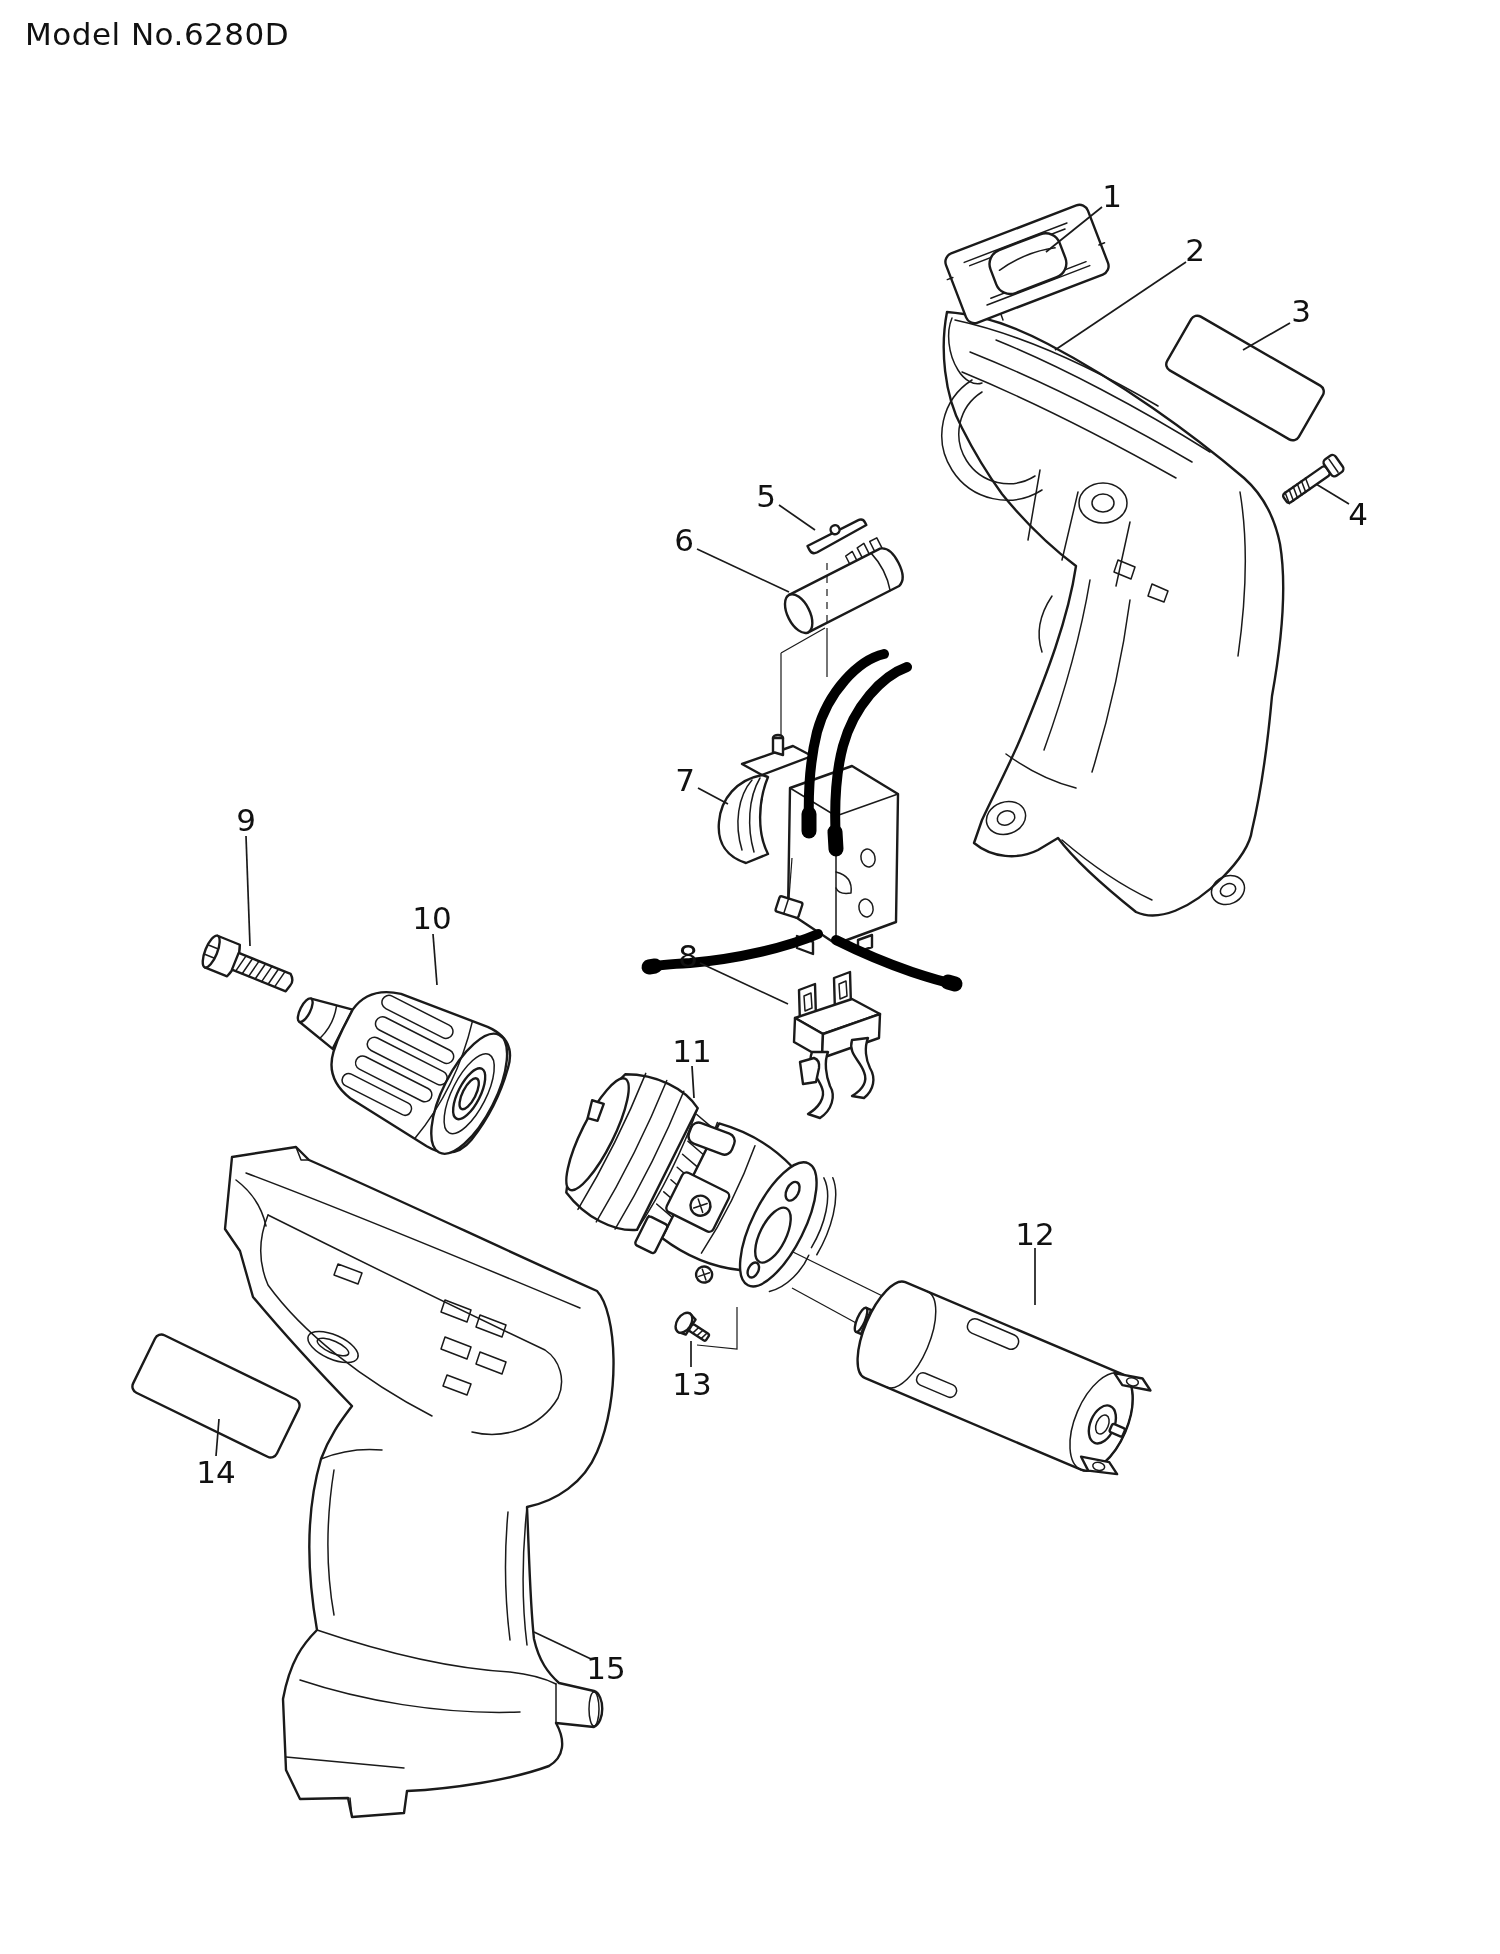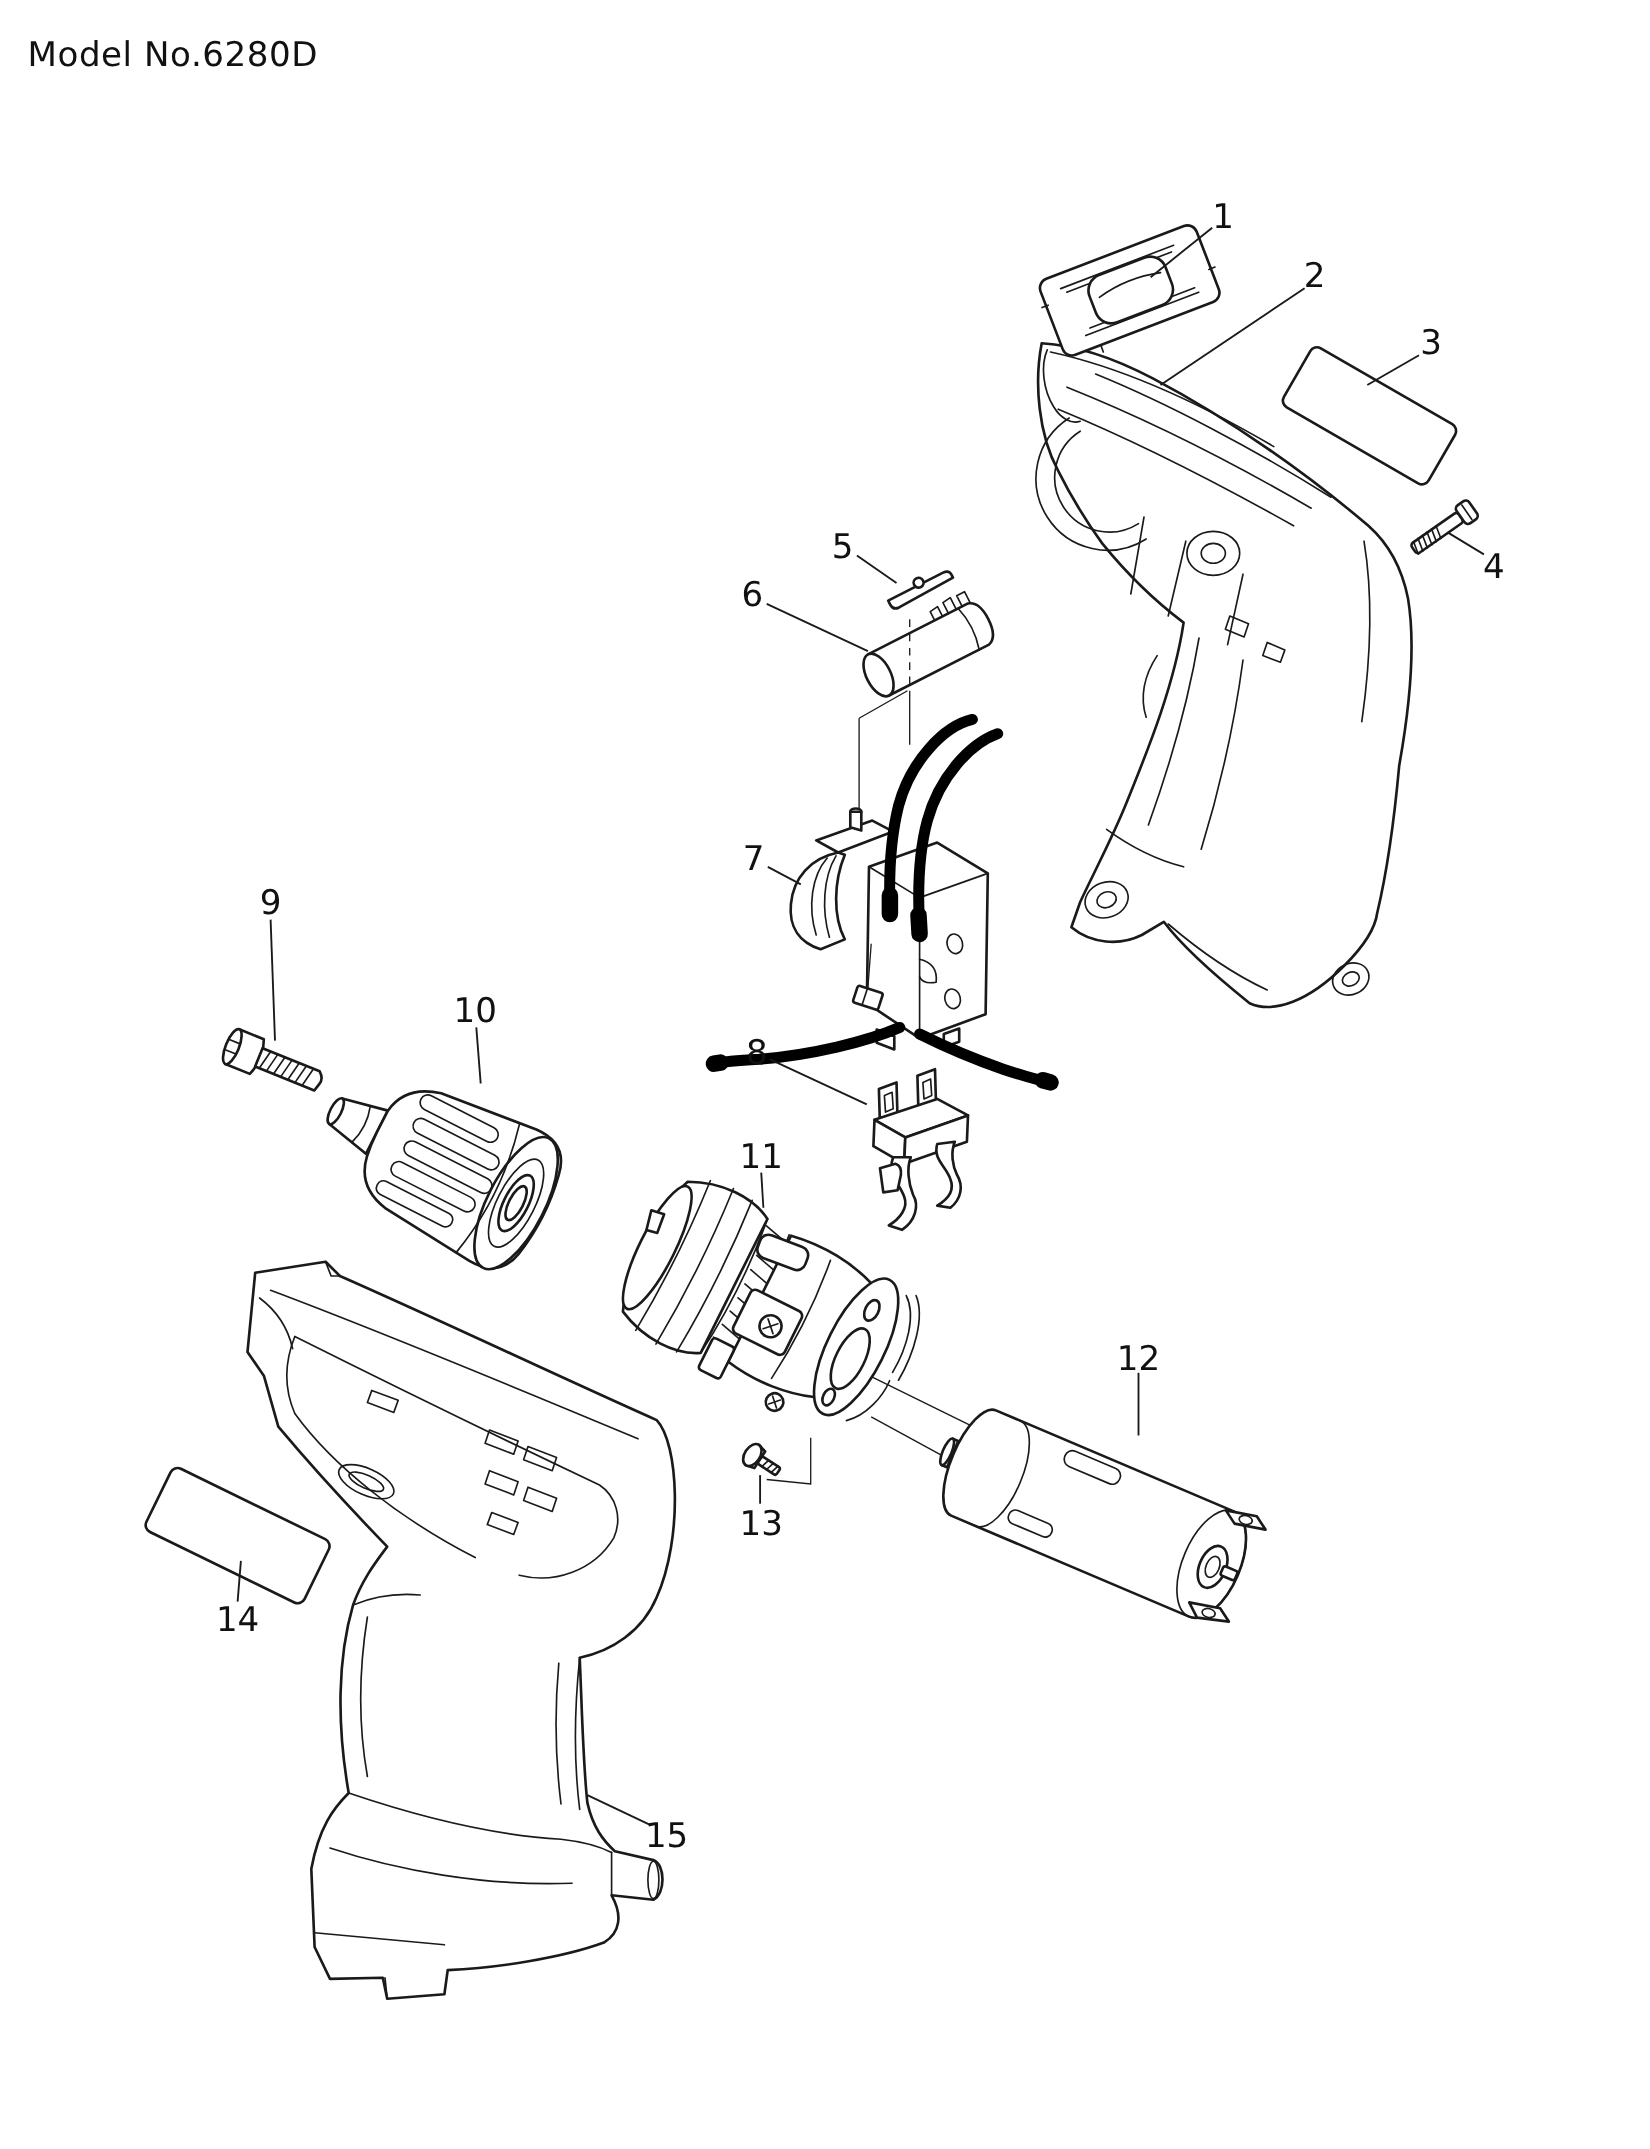--- a/index.html
+++ b/index.html
@@ -1,18 +1,18 @@
 <!DOCTYPE html>
 <html><head>
 <meta charset="utf-8">
 <style>
   html,body{margin:0;padding:0;background:#ffffff;}
   .page{position:relative;width:1500px;height:1954px;background:#fff;overflow:hidden;
         font-family:"DejaVu Sans","Liberation Sans",sans-serif;}
-  .title{position:absolute;left:25px;top:32px;font-size:31px;color:#111;letter-spacing:0.5px;}
+  .title{position:absolute;left:25px;top:16px;font-size:31px;color:#111;letter-spacing:0.5px;}
   svg.diagram{position:absolute;left:0;top:0;width:1500px;height:1954px;}
   .ol{fill:#fff;stroke:#1a1a1a;stroke-width:2.4;stroke-linejoin:round;stroke-linecap:round;}
   .ol2{fill:none;stroke:#1a1a1a;stroke-width:1.5;stroke-linejoin:round;stroke-linecap:round;}
   .ld{fill:none;stroke:#1a1a1a;stroke-width:1.7;}
   .proj{fill:none;stroke:#1a1a1a;stroke-width:1.2;}
   .dash{stroke-dasharray:7 6;}
   .wire{fill:none;stroke:#000;stroke-width:10;stroke-linecap:round;}
   .wiretip{fill:none;stroke:#000;stroke-width:15;stroke-linecap:round;}
   .co{font-family:"DejaVu Sans","Liberation Sans",sans-serif;font-size:31px;fill:#111;
       text-anchor:middle;}

